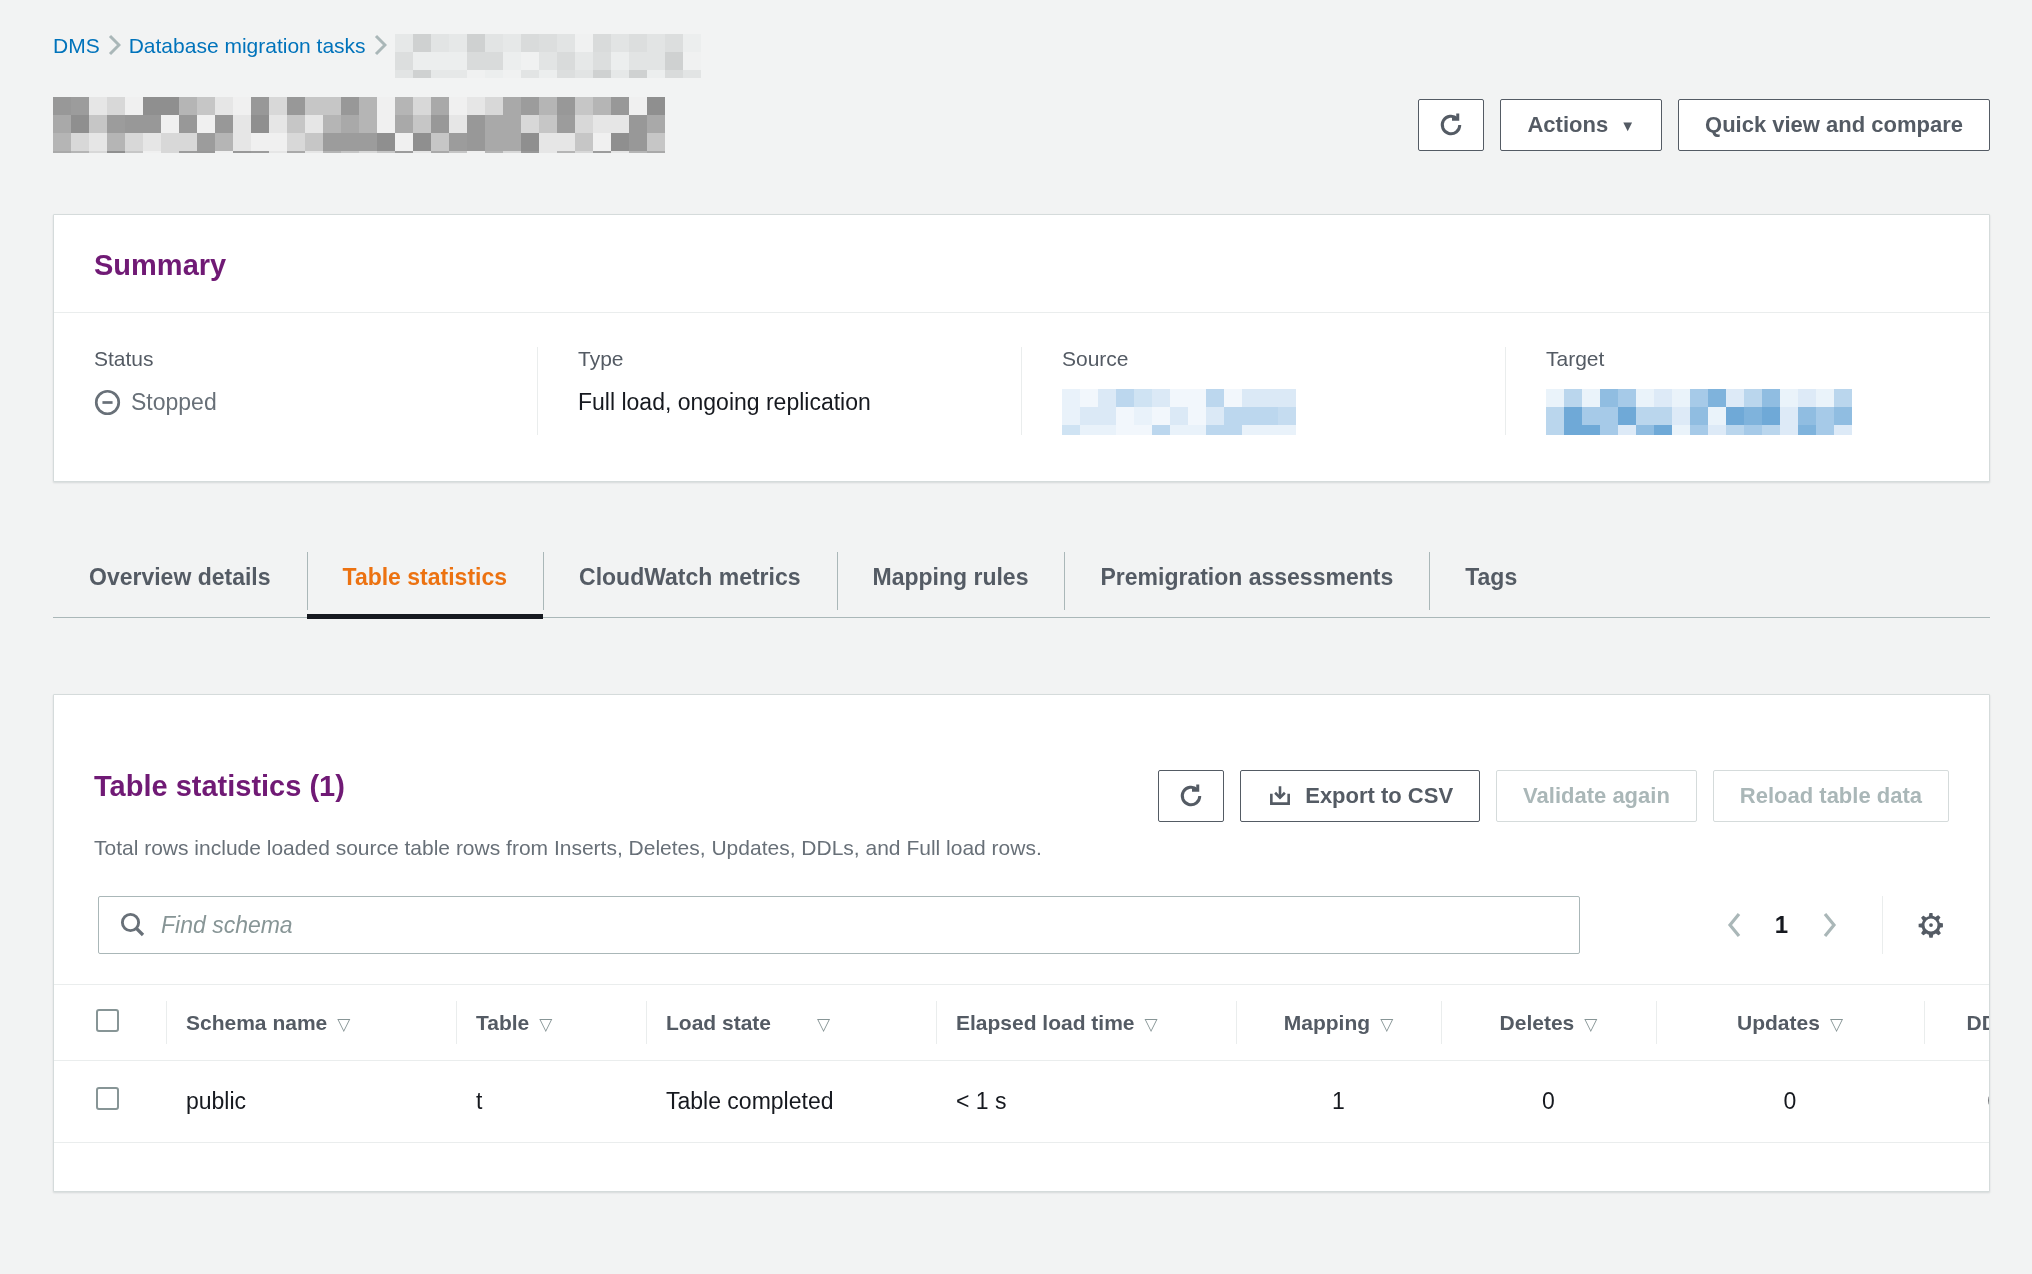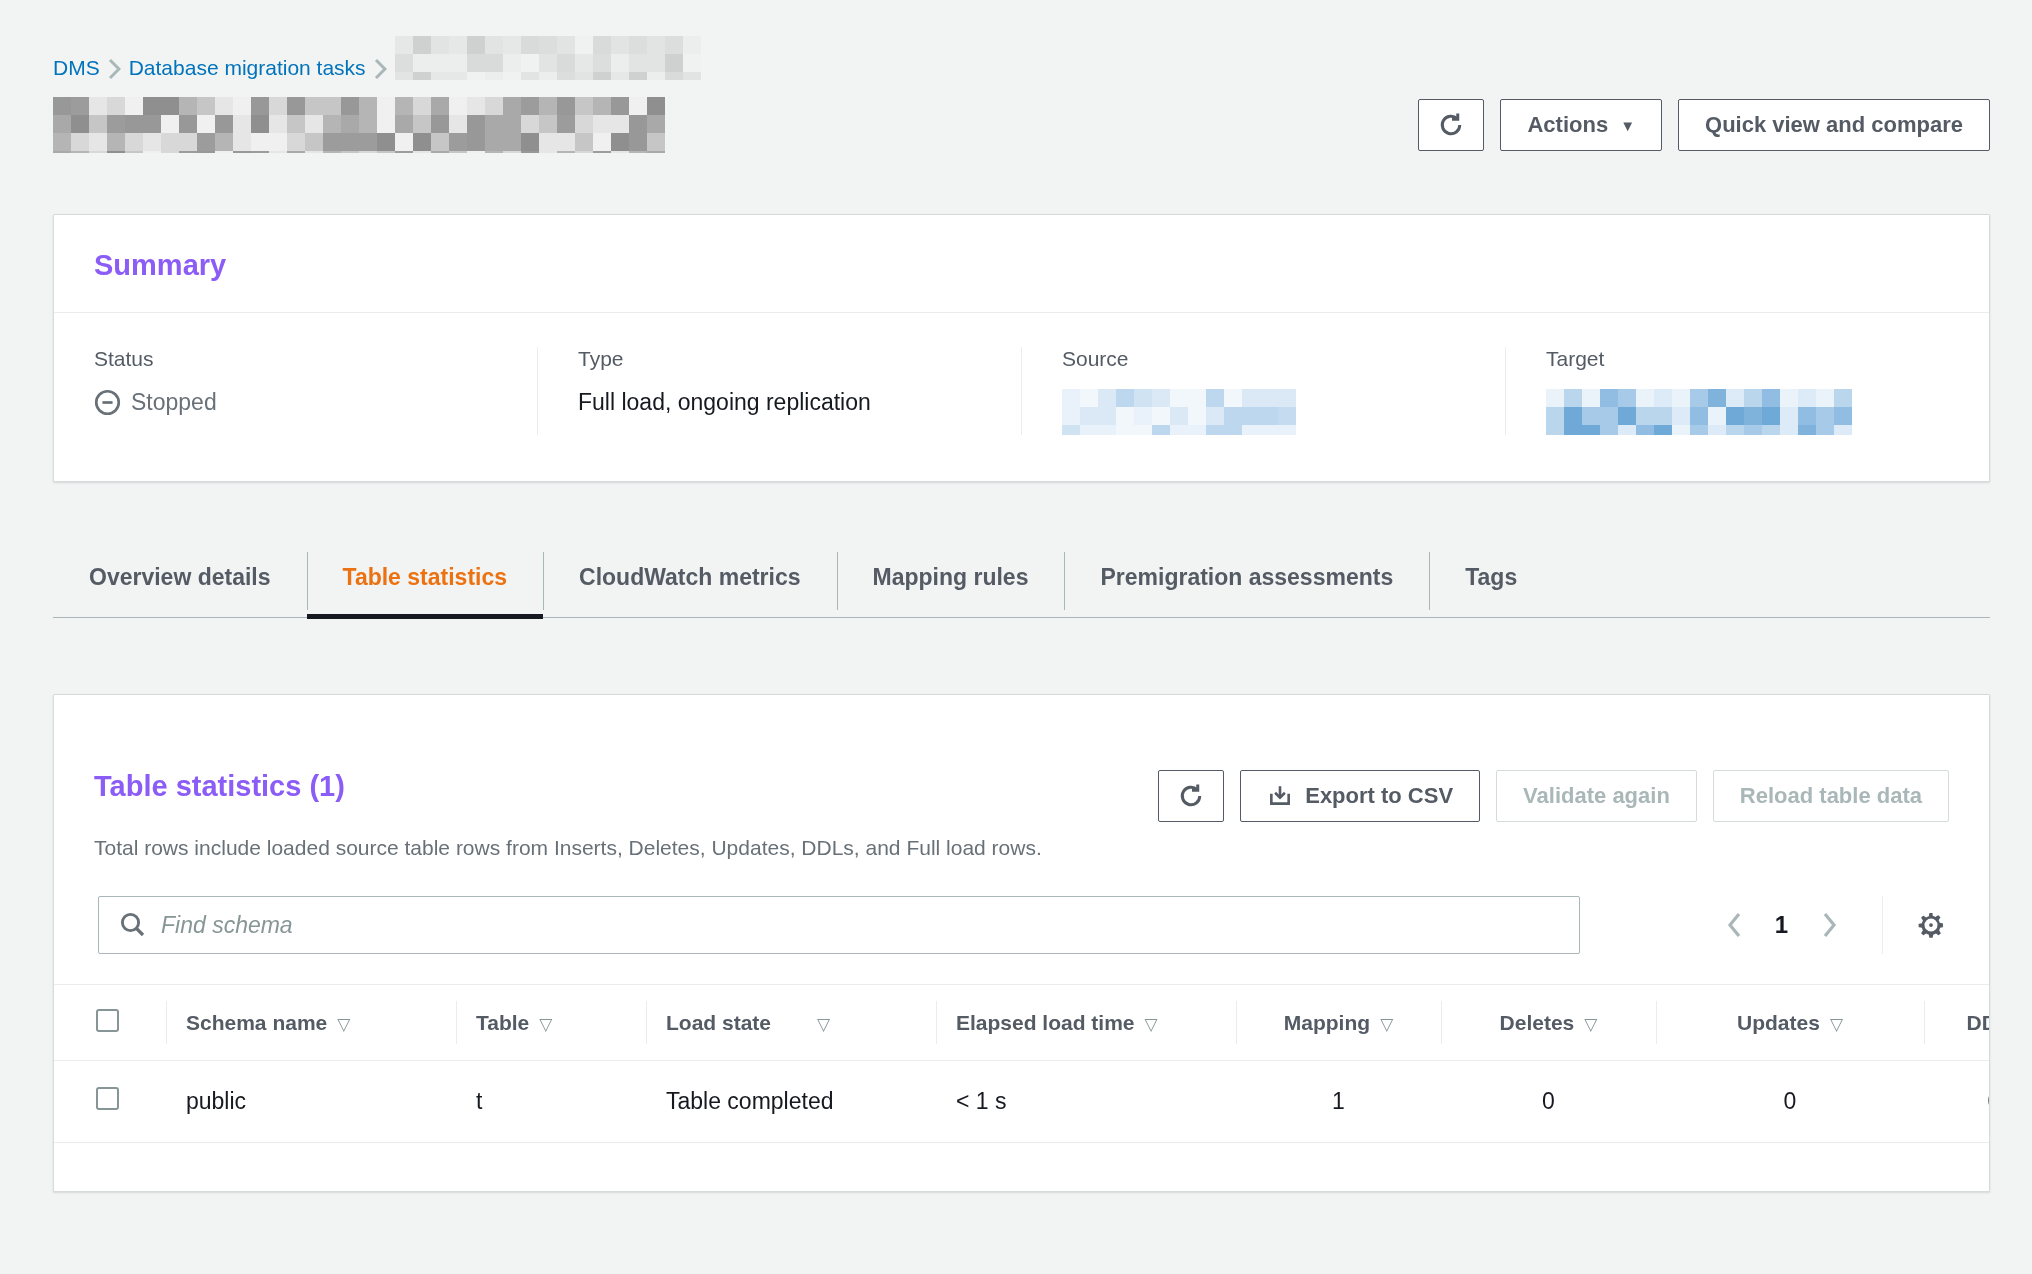--- a/index.html
+++ b/index.html
@@ -5,21 +5,21 @@
   * { margin:0; padding:0; box-sizing:border-box; }
   html,body { width:2032px; height:1274px; overflow:hidden; }
   body {
     font-family:"Liberation Sans","DejaVu Sans",sans-serif;
     background:#f2f3f3;
     color:#16191f;
   }
   .page { width:2032px; height:1274px; padding:34px 42px 0 53px; }
 
   
-  .breadcrumb { display:flex; align-items:flex-end; gap:8px; font-size:21px; height:46px; }
+  .breadcrumb { display:flex; align-items:flex-start; gap:8px; font-size:21px; height:46px; }
   .breadcrumb a { color:#0073bb; text-decoration:none; cursor:pointer; }
   .crumb-sep { display:inline-flex; align-items:center; }
 
   
   .mosaic { display:flex; flex-wrap:wrap; overflow:hidden; align-content:flex-start; }
   .mosaic i { display:block; }
 
   
   .header-row { display:flex; align-items:center; justify-content:space-between; margin-top:14px; height:62px; }
   .header-actions { display:flex; gap:16px; }
@@ -31,21 +31,21 @@
   }
   .btn.icon-only { width:66px; justify-content:center; padding:0; }
   .btn.disabled { border-color:#d5dbdb; color:#aab7b8; cursor:default; }
   .caret-down { font-size:15px; line-height:1; }
 
   
   .card { background:#fff; border:1px solid #d5dbdb; border-radius:1px;
           box-shadow:0 1px 2px rgba(0,28,36,.12); }
   .summary-card { margin-top:58px; }
   .card-header { padding:34px 40px 30px 40px; border-bottom:1px solid #eaeded; }
-  .card-title { font-size:29px; font-weight:bold; color:#8b5cf6; }
+  .card-title { font-size:29px; font-weight:bold; color:#701a75; }
 
   .summary-body { display:flex; padding:34px 0 46px 0; }
   .summary-col { flex:1 1 0; padding:0 30px 0 40px; }
   .summary-col + .summary-col { border-left:1px solid #eaeded; }
   .field-label { font-size:21px; color:#545b64; margin-bottom:18px; }
   .field-value { font-size:23px; color:#16191f; display:flex; align-items:center; gap:10px; }
   .status-value { color:#687078; }
 
   
   .tabs { margin-top:64px; display:flex; border-bottom:1px solid #aab7b8; }

